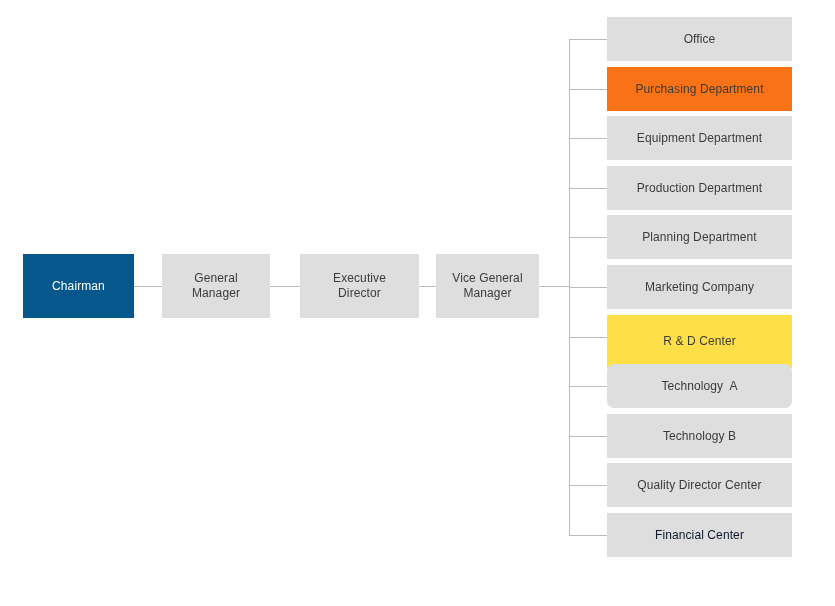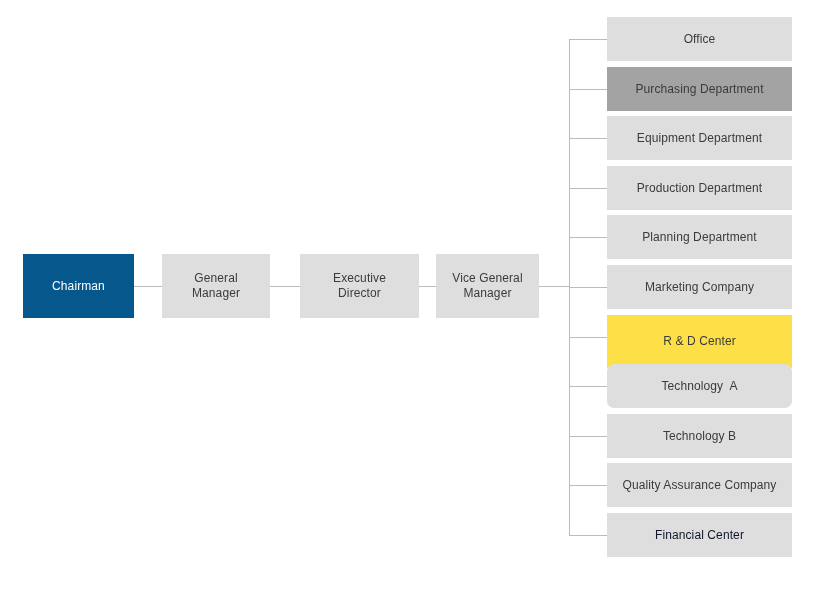--- a/index.html
+++ b/index.html
@@ -80,25 +80,25 @@
       <div class="node" style="left: 162px; top: 254px; width: 108px; height: 64px; background: rgb(222, 222, 222); color: rgb(59, 59, 59);">General
 Manager</div>
       <div class="node" style="left: 300px; top: 254px; width: 119px; height: 64px; background: rgb(222, 222, 222); color: rgb(59, 59, 59);">Executive
 Director</div>
       <div class="node" style="left: 436px; top: 254px; width: 103px; height: 64px; background: rgb(222, 222, 222); color: rgb(59, 59, 59);">Vice General
 Manager</div>
     </div>
 
   <div id="departments-layer">
       <div class="node" style="left: 607px; top: 17px; width: 185px; height: 44px; background: rgb(222, 222, 222); color: rgb(59, 59, 59);">Office</div>
-      <div class="node" style="left: 607px; top: 67px; width: 185px; height: 44px; background: #a3a3a3; color: rgb(59, 59, 59);">Purchasing Department</div>
+      <div class="node" style="left: 607px; top: 67px; width: 185px; height: 44px; background: #f97316; color: rgb(59, 59, 59);">Purchasing Department</div>
       <div class="node" style="left: 607px; top: 116px; width: 185px; height: 44px; background: rgb(222, 222, 222); color: rgb(59, 59, 59);">Equipment Department</div>
       <div class="node" style="left: 607px; top: 166px; width: 185px; height: 44px; background: rgb(222, 222, 222); color: rgb(59, 59, 59);">Production Department</div>
       <div class="node" style="left: 607px; top: 215px; width: 185px; height: 44px; background: rgb(222, 222, 222); color: rgb(59, 59, 59);">Planning Department</div>
       <div class="node" style="left: 607px; top: 265px; width: 185px; height: 44px; background: rgb(222, 222, 222); color: rgb(59, 59, 59);">Marketing Company</div>
       <div class="node" style="left: 607px; top: 315px; width: 185px; height: 53px; background: #fde047; color: rgb(59, 59, 59);">R &amp; D Center</div>
       <div class="node" style="left: 607px; top: 364px; width: 185px; height: 44px; background: rgb(222, 222, 222); color: rgb(59, 59, 59); border-radius: 7px;">Technology  A</div>
       <div class="node" style="left: 607px; top: 414px; width: 185px; height: 44px; background: rgb(222, 222, 222); color: rgb(59, 59, 59);">Technology B</div>
-      <div class="node" style="left: 607px; top: 463px; width: 185px; height: 44px; background: rgb(222, 222, 222); color: rgb(59, 59, 59);">Quality Assurance Company</div>
+      <div class="node" style="left: 607px; top: 463px; width: 185px; height: 44px; background: rgb(222, 222, 222); color: rgb(59, 59, 59);">Quality Director Center</div>
       <div class="node" style="left: 607px; top: 513px; width: 185px; height: 44px; background: rgb(222, 222, 222); color: #0f172a;">Financial Center</div>
     </div>
 
 </div>
 
 </body></html>

